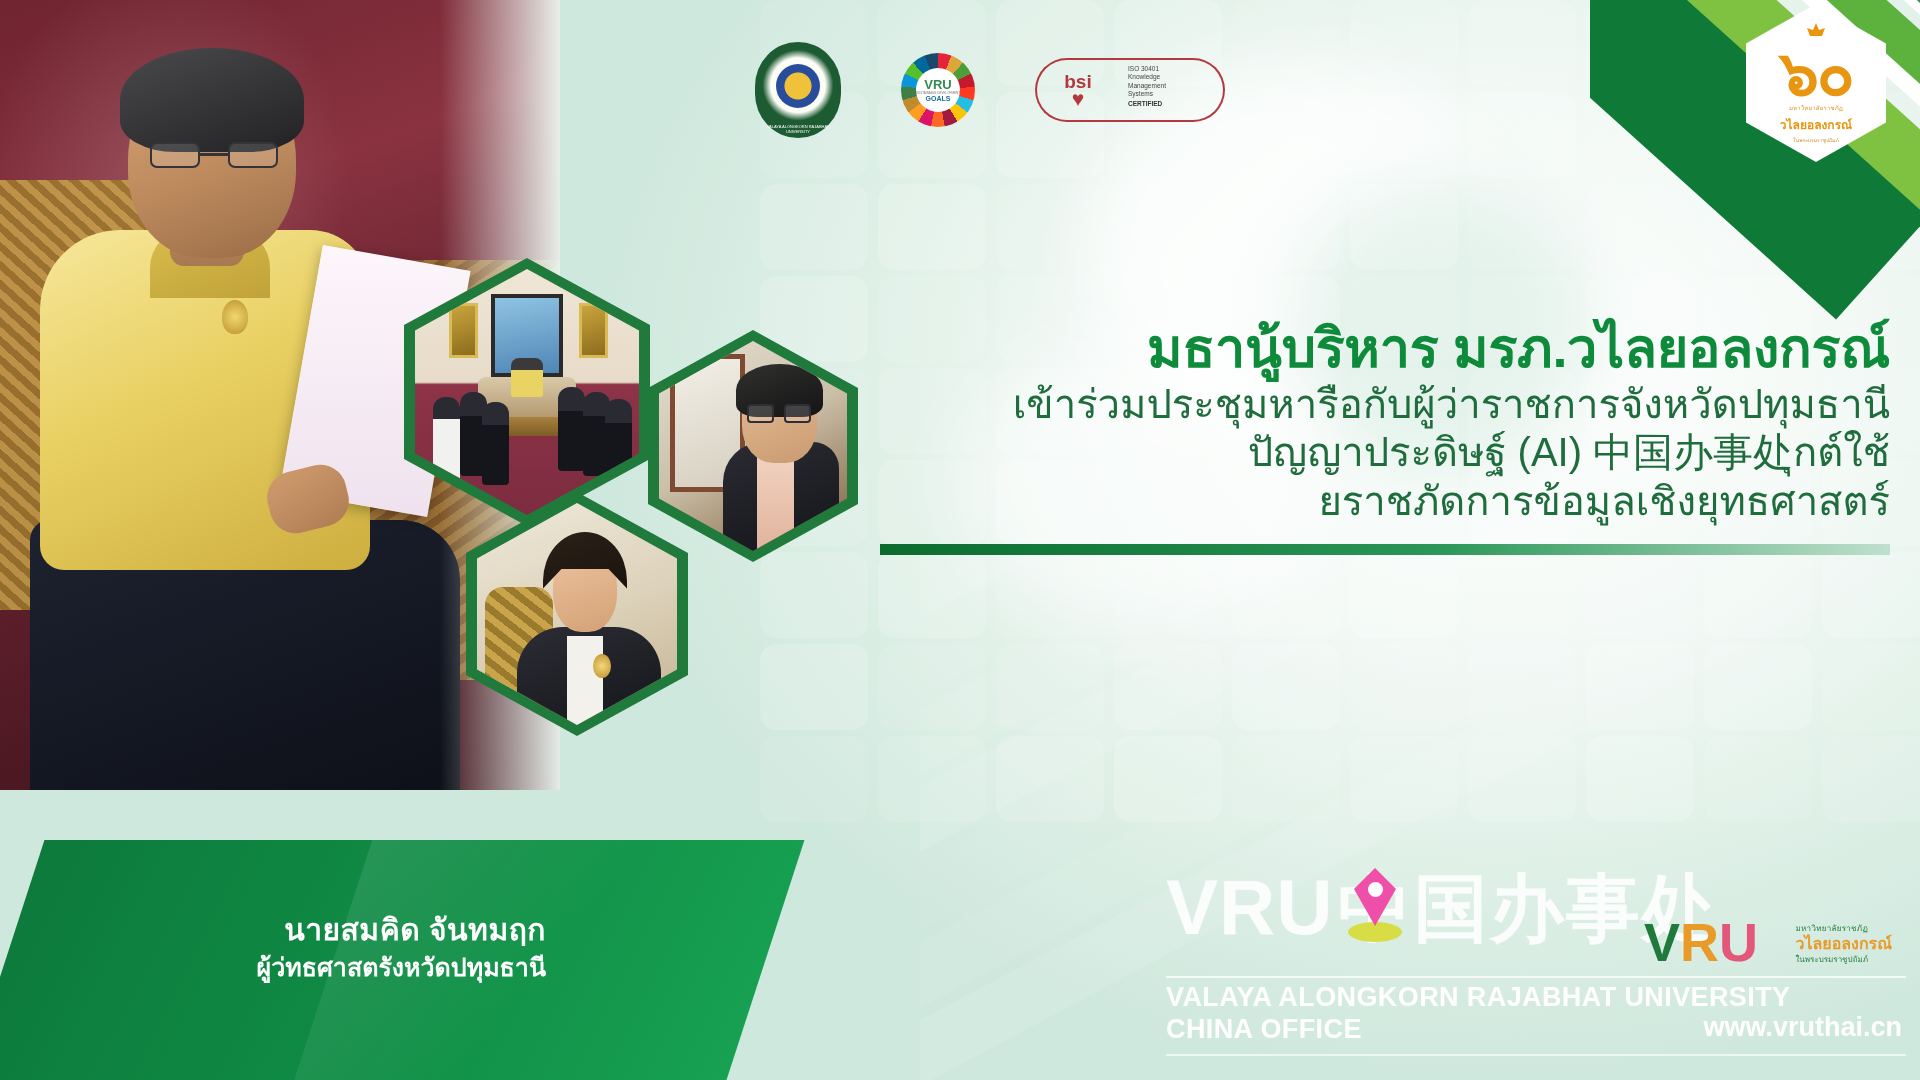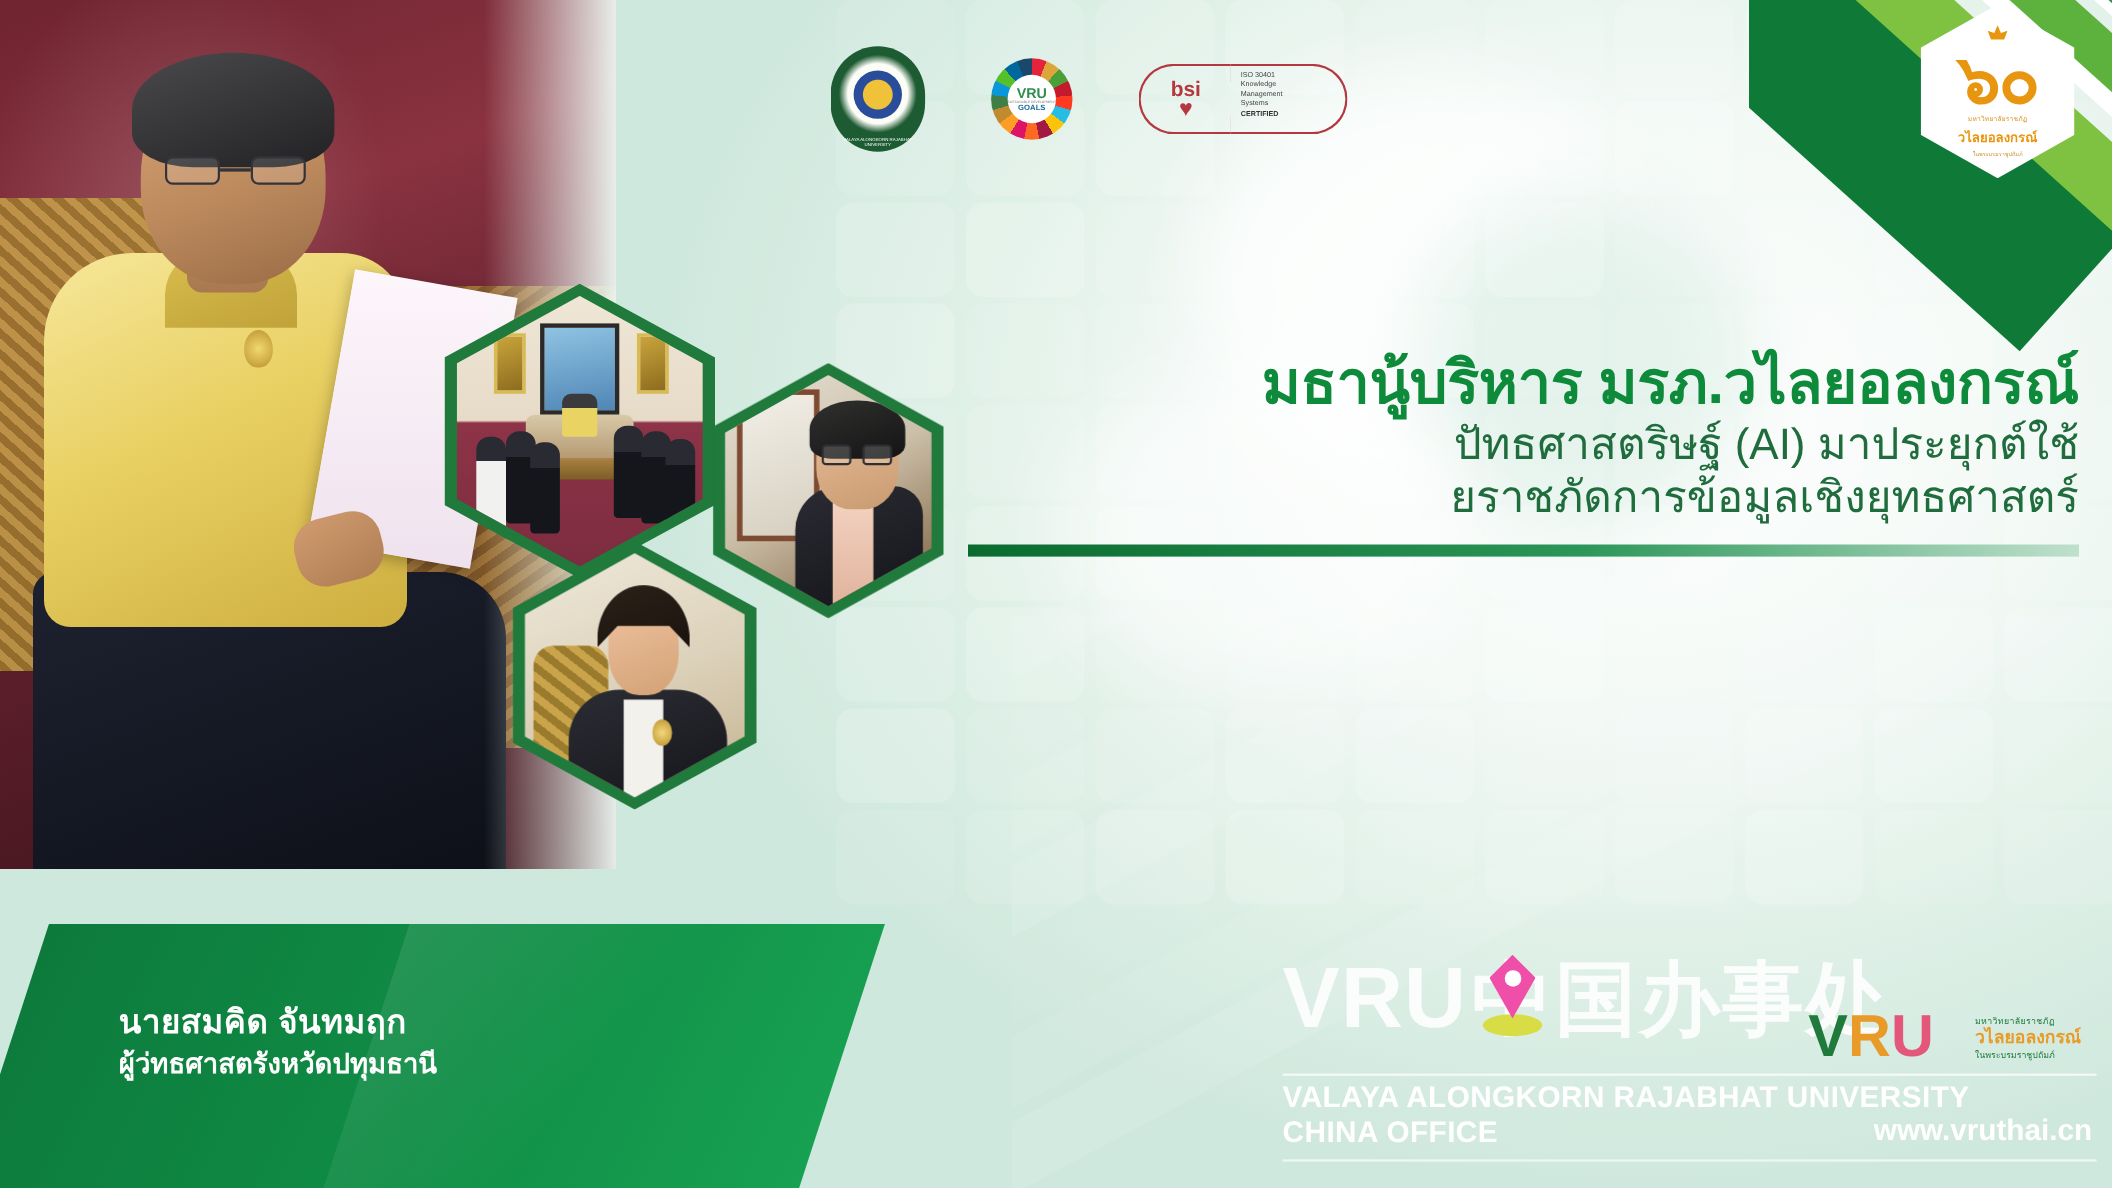--- a/index.html
+++ b/index.html
@@ -126,21 +126,21 @@
       background:linear-gradient(90deg,rgba(240,250,245,0),rgba(238,248,243,.95)); }
 
   
   .capwrap { position:absolute; left:0; bottom:0; width:860px; height:300px; overflow:hidden; }
   .cappanel { position:absolute; left:-40px; bottom:-20px; width:760px; height:260px;
       background:linear-gradient(100deg,#0d7a3c 0%,#0f8a44 45%,#17a152 100%);
       transform:skewX(-18deg); transform-origin:bottom left; }
   .capsheen { position:absolute; left:330px; bottom:-20px; width:340px; height:260px;
       background:linear-gradient(115deg,rgba(255,255,255,.10),rgba(255,255,255,0) 60%);
       transform:skewX(-18deg); }
-  .captext { position:absolute; left:108px; bottom:96px; color:#fff; text-align:left;
+  .captext { position:absolute; left:126px; bottom:96px; color:#fff; text-align:right;
              width:420px; line-height:1.34; }
   .captext .n1 { font-size:30px; font-weight:bold; letter-spacing:.5px; }
   .captext .n2 { font-size:25px; font-weight:bold; }
 
   
   .hex { position:absolute; clip-path:polygon(50% 0%,100% 25%,100% 75%,50% 100%,0% 75%,0% 25%);
          background:#1f7a3c; display:flex; align-items:center; justify-content:center; }
   .hex .inner { width:calc(100% - 22px); height:calc(100% - 22px);
          clip-path:polygon(50% 0%,100% 25%,100% 75%,50% 100%,0% 75%,0% 25%); overflow:hidden;
          position:relative; }
@@ -461,21 +461,22 @@
       <div class="h3-body"></div>
       <div class="h3-shirt"></div>
       <div class="h3-head"></div>
       <div class="h3-hair"></div>
       <div class="h3-pin"></div>
     </div>
   </div>
 
   <div class="textblock">
     <div class="t-h1">มธานู้บริหาร มรภ.วไลยอลงกรณ์</div>
-    <div class="t-l">ปัทธศาสตริษฐ์ (AI) มาประยุกต์ใช้</div>
+    <div class="t-l">เข้าร่วมประชุมหารือกับผู้ว่าราชการจังหวัดปทุมธานี</div>
+    <div class="t-l">ปัญญาประดิษฐ์ (AI) 中国办事处ุกต์ใช้</div>
     <div class="t-l">ยราชภัดการข้อมูลเชิงยุทธศาสตร์</div>
     <div class="t-rule"></div>
   </div>
 
   <div class="capwrap">
     <div class="cappanel"></div>
     <div class="capsheen"></div>
     <div class="captext">
       <div class="n1">นายสมคิด จันทมฤก</div>
       <div class="n2">ผู้ว่ทธศาสตรังหวัดปทุมธานี</div>

